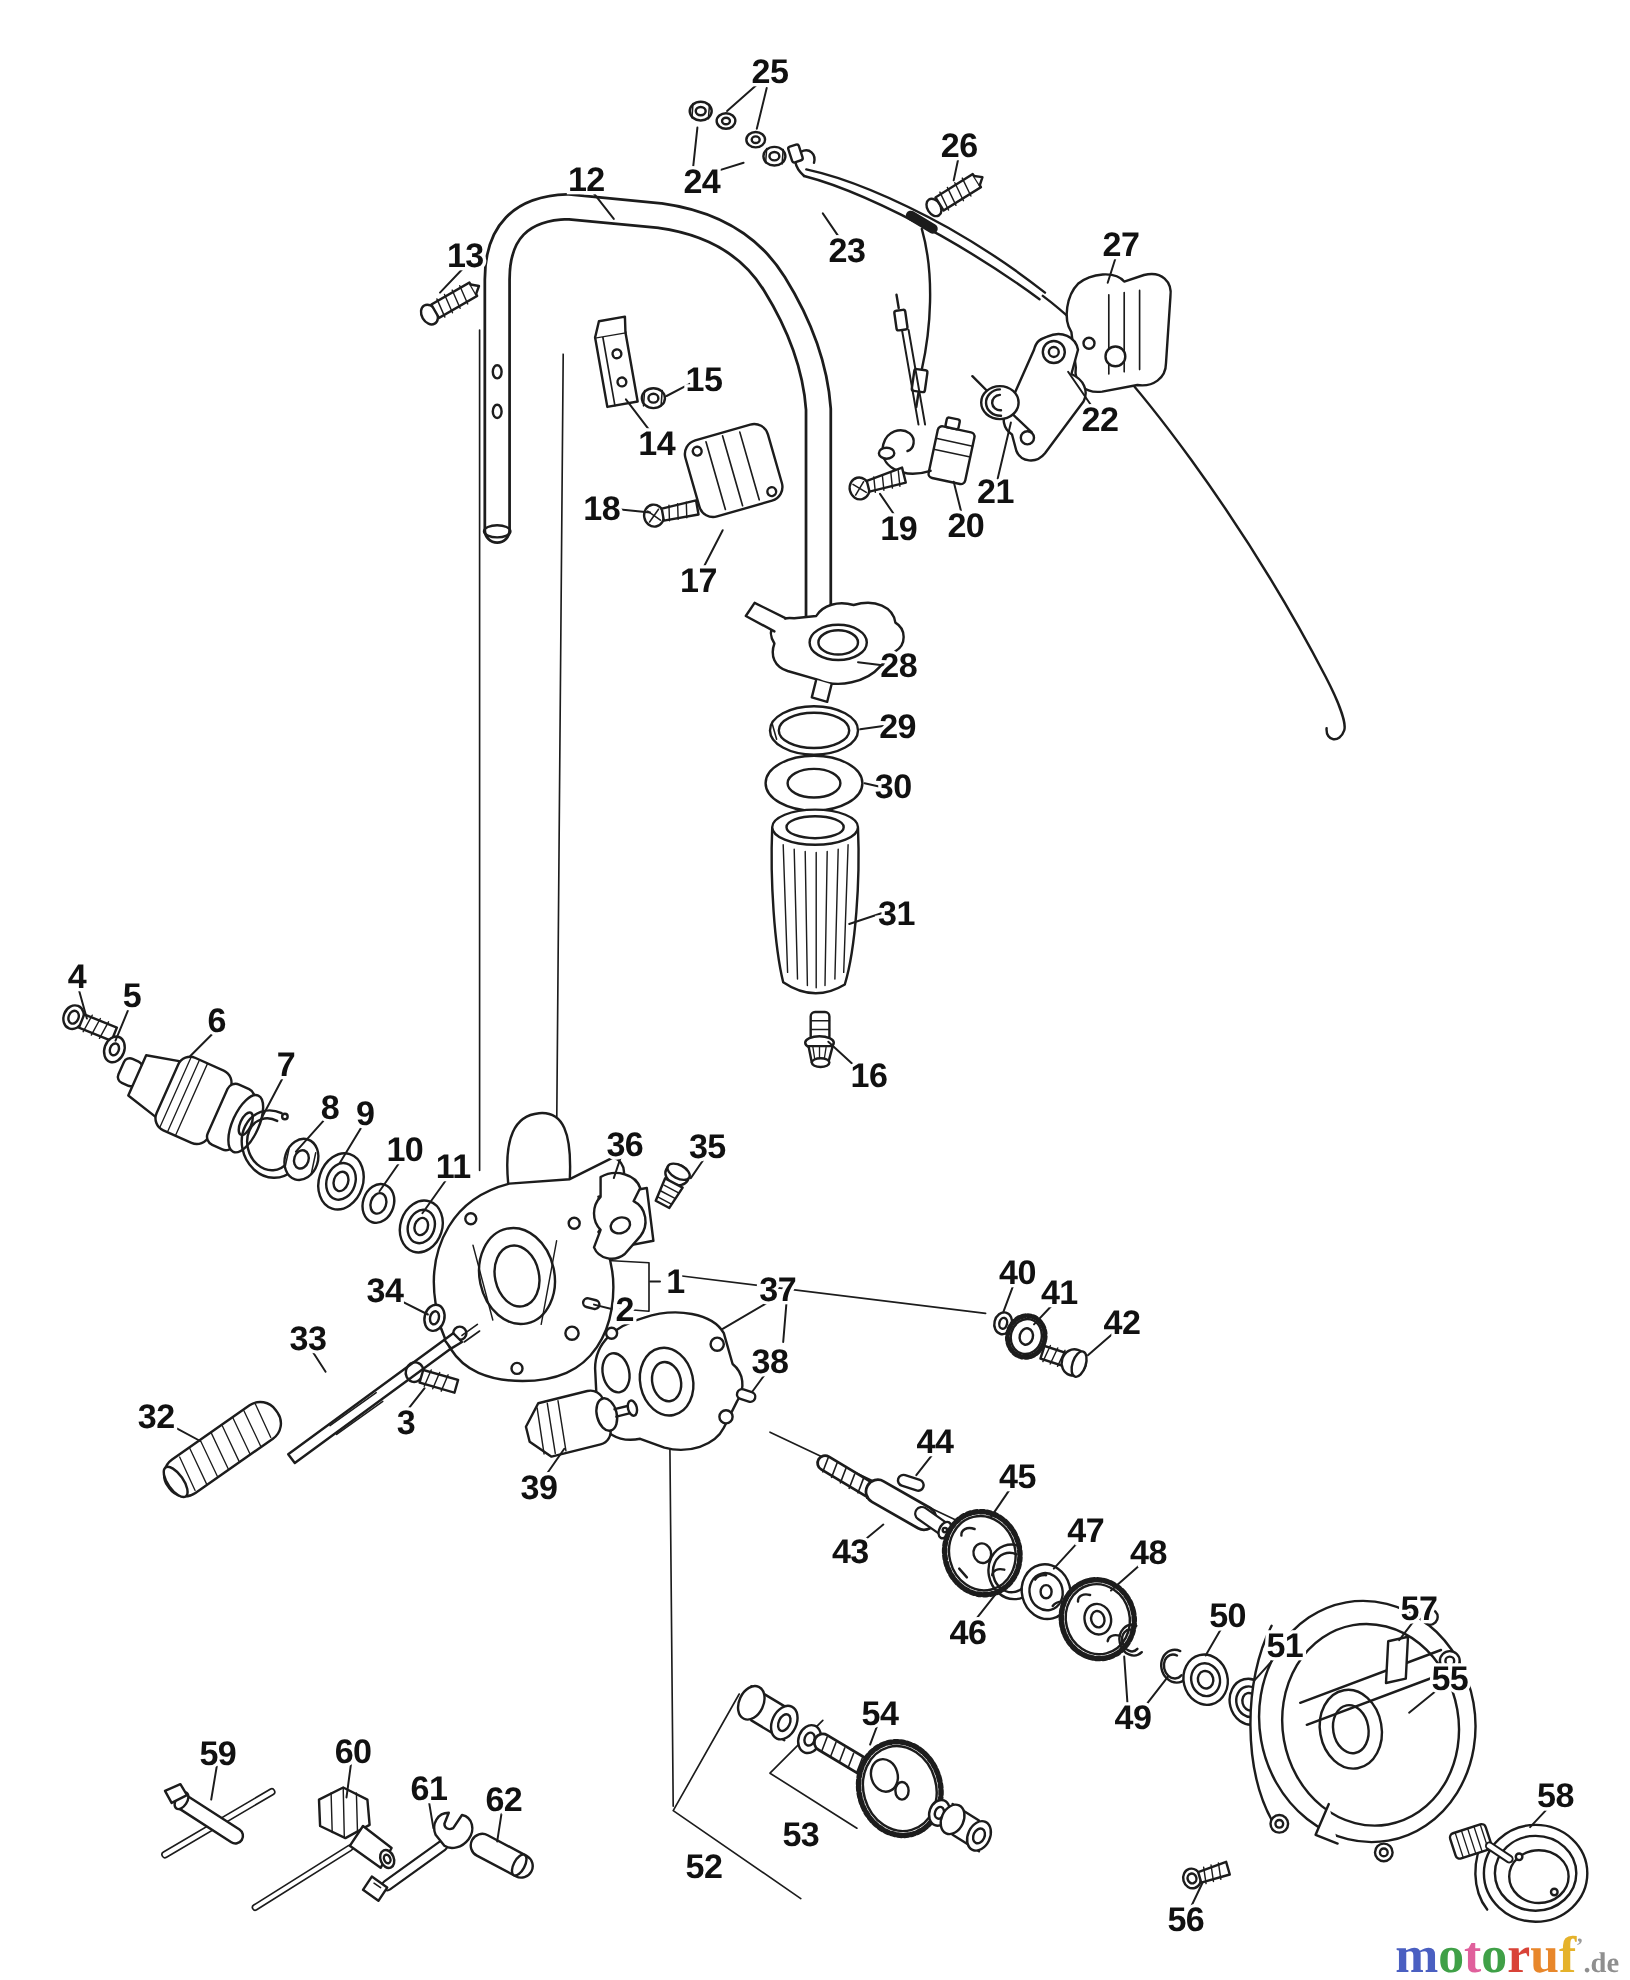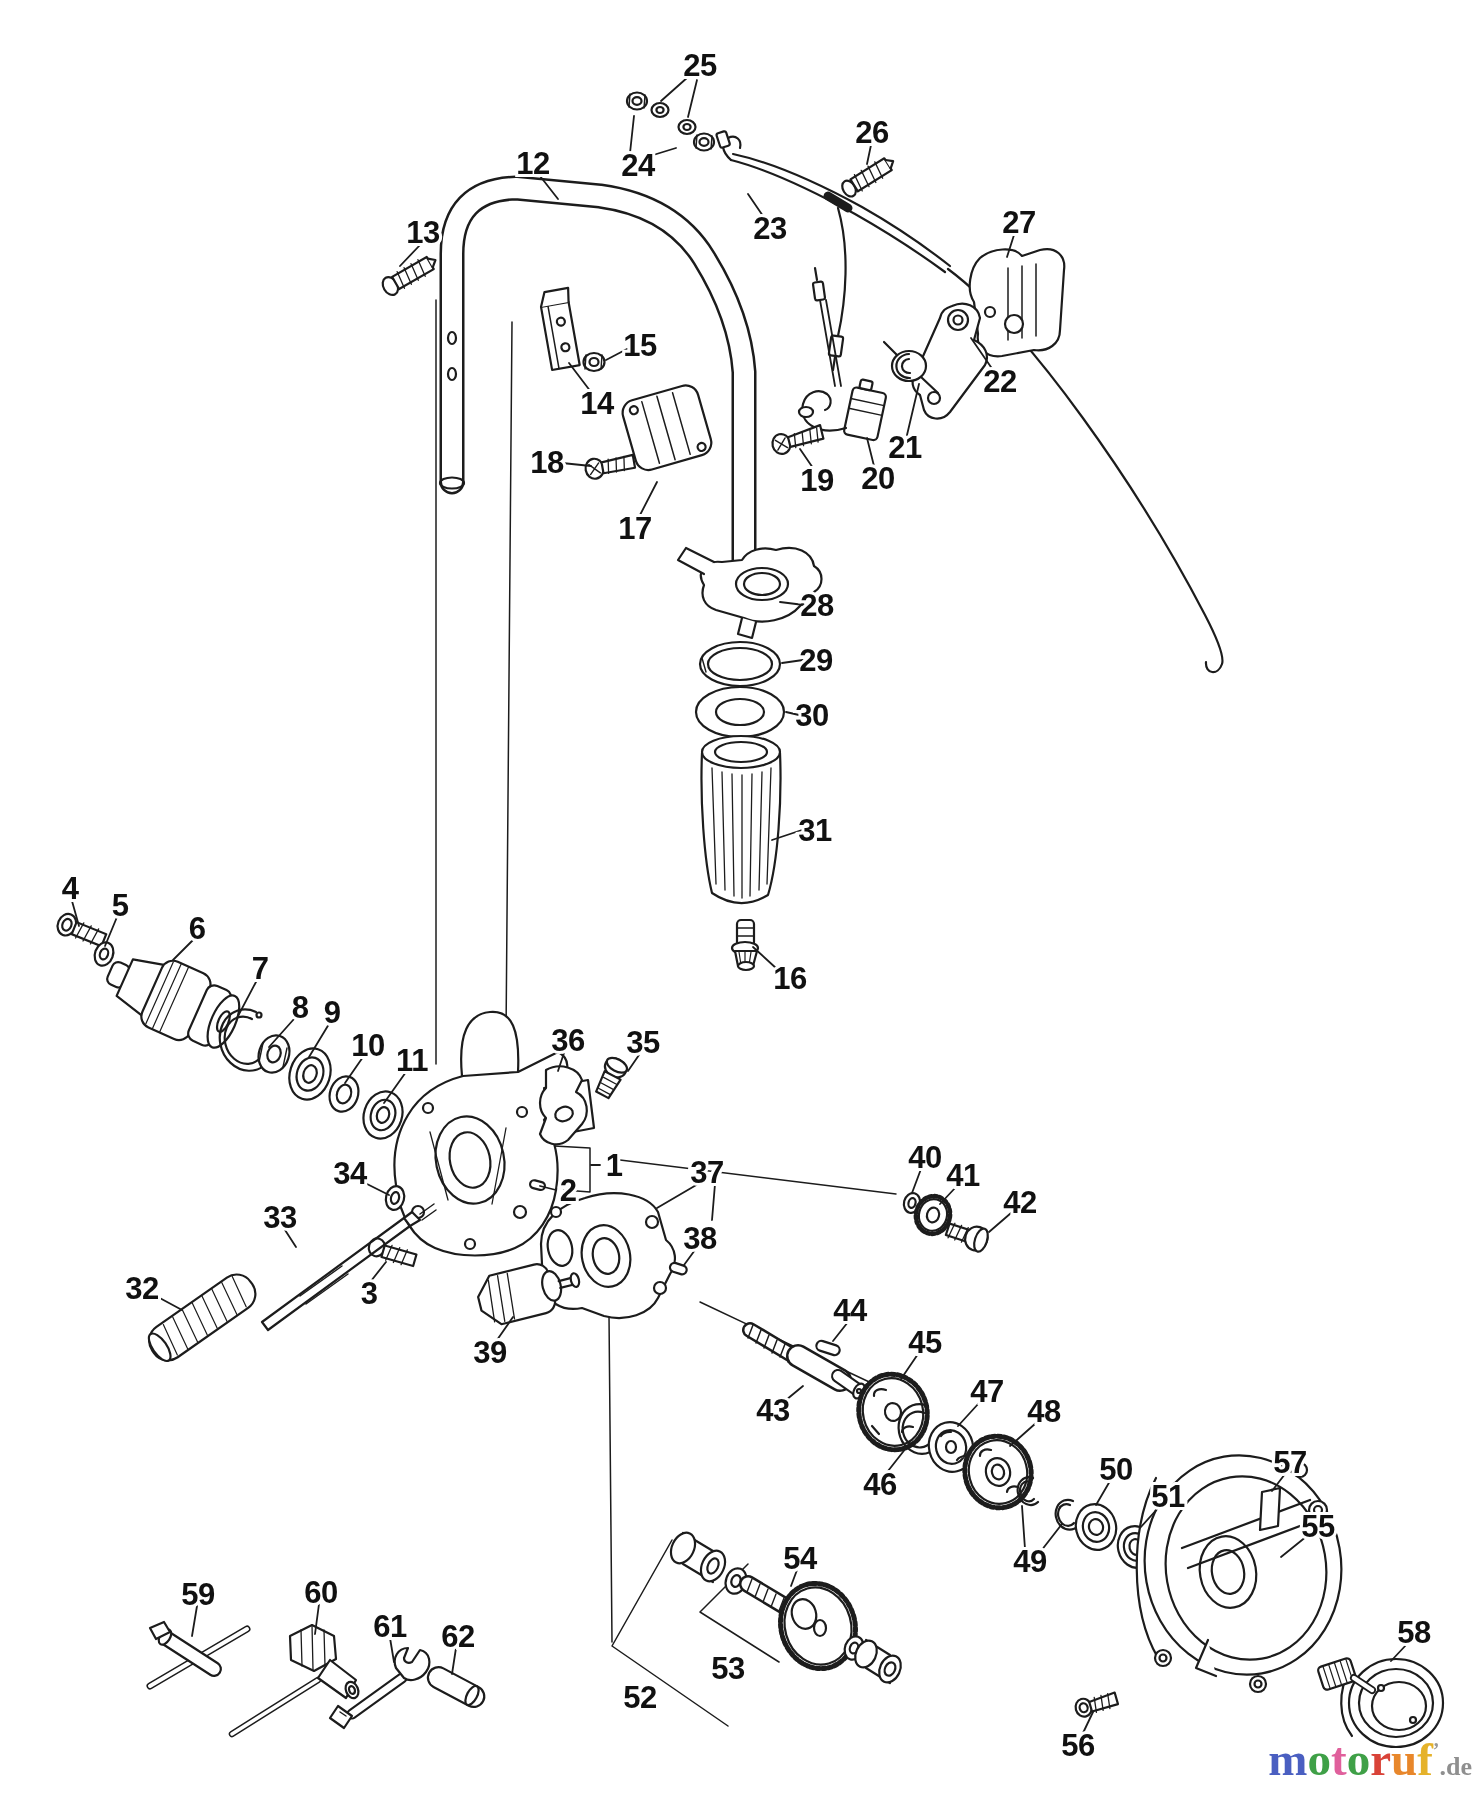--- a/index.html
+++ b/index.html
@@ -5,21 +5,21 @@
   html,body{margin:0;padding:0;background:#fff;}
   .stage{position:relative;width:1482px;height:1800px;background:#fff;overflow:hidden;
          font-family:"Liberation Sans",sans-serif;}
   svg{position:absolute;left:0;top:0;}
   #labels-layer text{
     font-family:"Liberation Sans","DejaVu Sans",sans-serif;
     font-weight:700;font-size:31px;fill:#111;
     stroke:#fff;stroke-width:6px;paint-order:stroke;
     text-anchor:middle;dominant-baseline:central;letter-spacing:-0.5px;
   }
-  .logo{position:absolute;right:10px;bottom:18px;white-space:nowrap;
+  .logo{position:absolute;right:10px;bottom:0;white-space:nowrap;
         font-family:"Liberation Serif","DejaVu Serif",serif;font-weight:700;}
   .logo .ltr{font-size:47px;line-height:40px;}
   .logo .tick{font-size:20px;color:#9a9a9a;vertical-align:top;}
   .logo .suffix{font-size:26px;color:#8f8f8f;font-weight:700;}
 </style>
 </head>
 <body>
 
 <div class="stage">
 <svg id="diagram-svg" width="1482" height="1800" viewBox="0 0 1482 1800" xmlns="http://www.w3.org/2000/svg">

